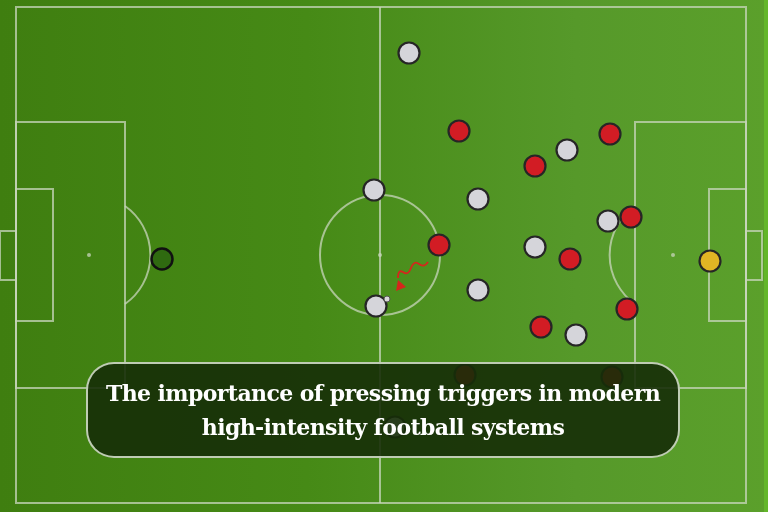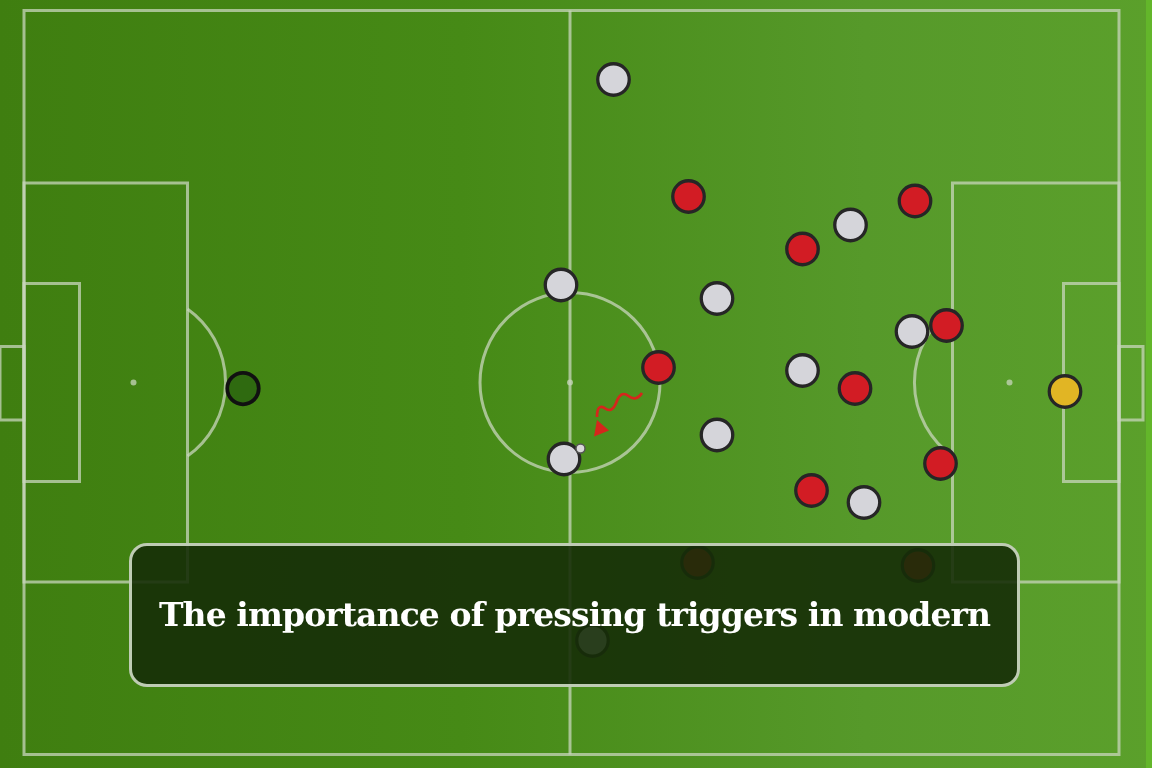--- a/index.html
+++ b/index.html
@@ -10,21 +10,21 @@
   }
   .pitch { position: absolute; left: 0; top: 0; width: 768px; height: 512px; }
   .edge-right {
     position: absolute; right: 0; top: 0; width: 4px; height: 512px; background: #63b62a;
   }
   .caption-box {
     position: absolute; left: 86px; top: 362px; width: 594px; height: 96px;
     box-sizing: border-box;
     background: rgba(22, 45, 8, 0.9);
     border: 2px solid rgba(220, 230, 210, 0.85);
-    border-radius: 12px;
+    border-radius: 28px;
     display: flex; align-items: center; justify-content: center;
     text-align: center;
   }
   .caption-text {
     color: #ffffff;
     font-family: "DejaVu Serif", serif;
     font-weight: bold;
     font-size: 22px;
     line-height: 34px;
     letter-spacing: -0.6px;
@@ -87,14 +87,15 @@
     <circle cx="710" cy="261" r="10.5" fill="#e1b524"></circle>
   </g>
   <circle cx="387" cy="299" r="3" fill="#d9d9d9" stroke="#555" stroke-width="1"></circle>
 </svg>
 
 <div class="edge-right"></div>
 
 <div class="caption-box">
   <div class="caption-text">
     <span>The importance of pressing triggers in modern</span><br>
+    <span>high-intensity football systems</span>
   </div>
 </div>
 
 </body></html>

